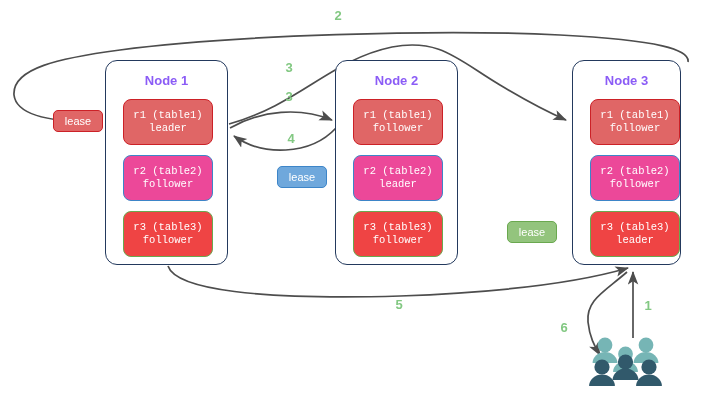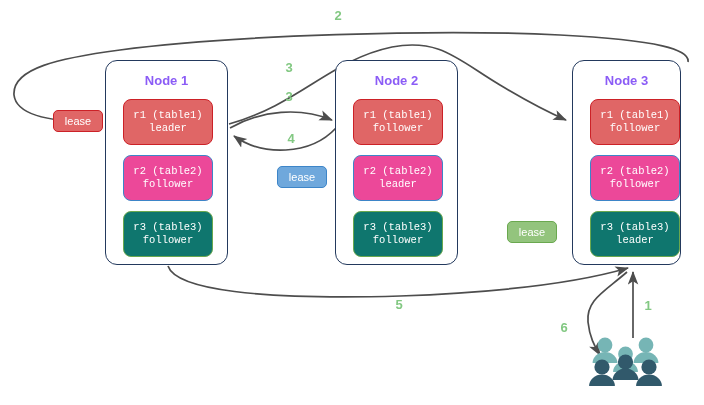--- a/index.html
+++ b/index.html
@@ -12,21 +12,21 @@
             background:#ffffff;box-sizing:border-box;}
   .node-title{position:absolute;left:0;width:100%;text-align:center;
               font-size:13px;font-weight:bold;color:#8b5cf6;}
   .replica{position:absolute;border-radius:8px;box-sizing:border-box;
            display:flex;flex-direction:column;align-items:center;
            justify-content:center;color:#ffffff;font-size:10.5px;line-height:13px;
            text-align:center;font-family:Liberation Mono, monospace;}
   .replica .l1,.replica .l2{display:block;}
   .r-red{background:#e06666;border:1.6px solid #cc2127;}
   .r-blue{background:#ec4899;border:1.6px solid #3d85c8;}
-  .r-green{background:#0f766e;border:1.6px solid #6aa84f;}
+  .r-green{background:#ef4444;border:1.6px solid #6aa84f;}
 
   .lease{position:absolute;border-radius:5px;box-sizing:border-box;
          display:flex;align-items:center;justify-content:center;
          color:#ffffff;font-size:11px;}
   .lease-red{background:#e06666;border:1.6px solid #cc2127;}
   .lease-blue{background:#6fa8dc;border:1.6px solid #3d85c8;}
   .lease-green{background:#93c47d;border:1.6px solid #6aa84f;}
 
   .num{position:absolute;color:#82c882;font-size:13px;font-weight:bold;
        text-align:center;}

